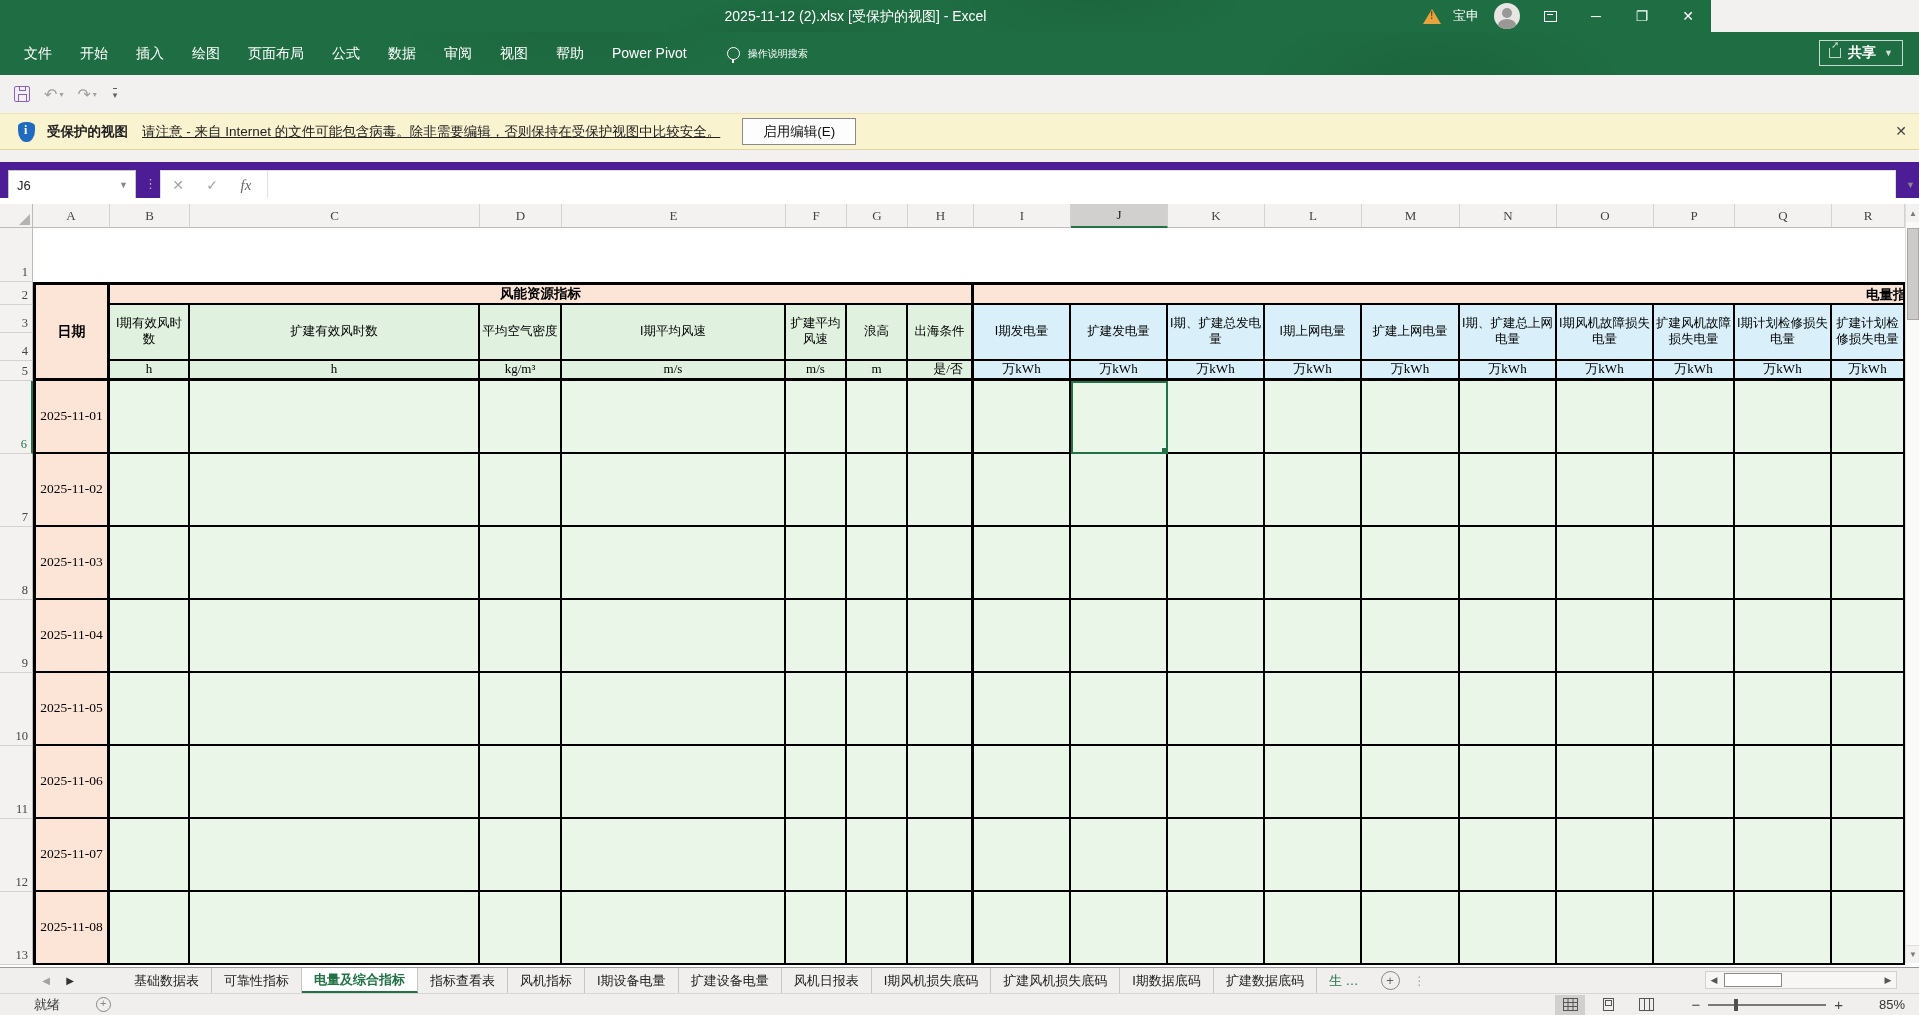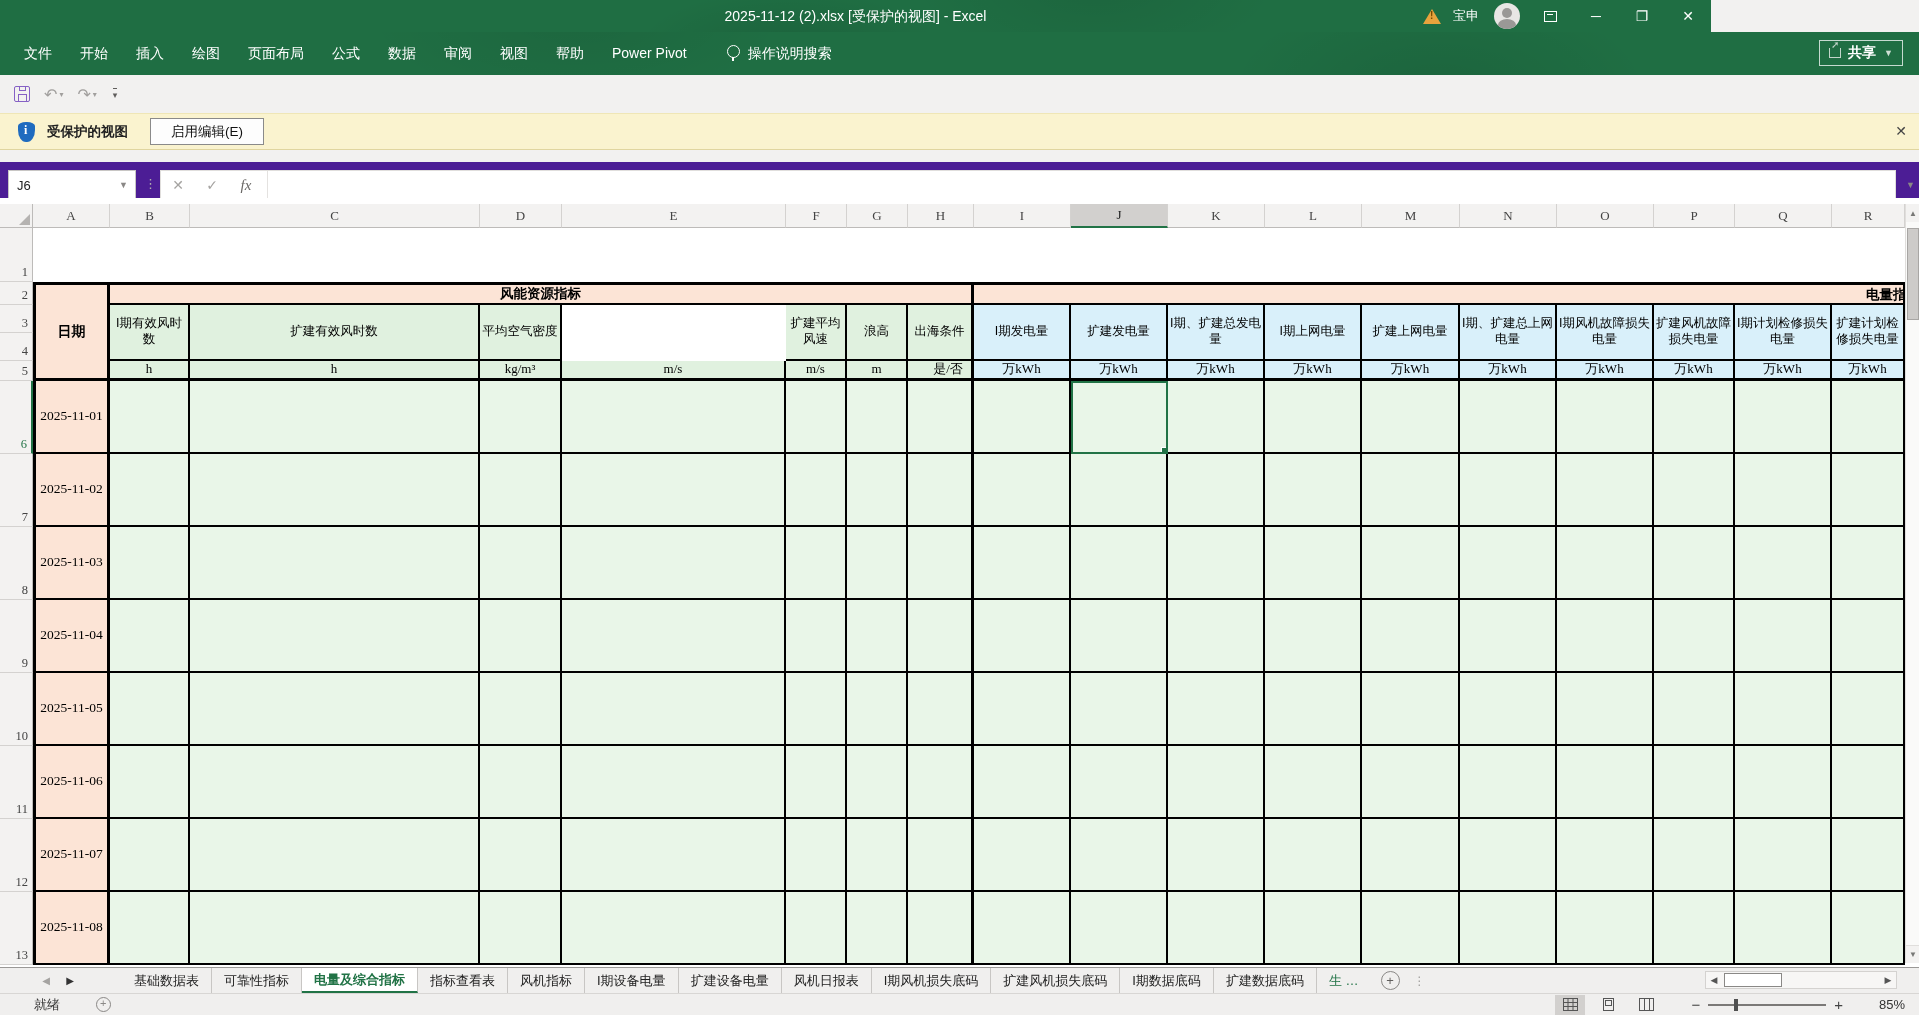--- a/index.html
+++ b/index.html
@@ -25,21 +25,21 @@
   .winbtn { width:46px; height:32px; font-size:14px; cursor:default; }
   .ribbon-disp { width:13px; height:11px; border:1.4px solid #fff; position:relative; }
   .ribbon-disp:after { content:""; position:absolute; left:2px; top:2px; width:6px; height:0; border-top:1.4px solid #fff; }
 
   
   #menubar { left:0; top:32px; width:1919px; height:43px; background:#1f6e43;
     background-image:radial-gradient(300px 120px at 30% -30%, rgba(0,0,0,.07), transparent 70%),
                      radial-gradient(300px 140px at 75% 130%, rgba(0,0,0,.09), transparent 70%);
     display:flex; align-items:center; color:#fff; }
   .menu-item { font-size:14px; padding:0 14px; height:43px; line-height:43px; white-space:nowrap; }
-  #tellme { display:flex; align-items:flex-start; margin-left:26px; font-size:14px; }
+  #tellme { display:flex; align-items:center; margin-left:26px; font-size:10px; }
   .bulb { width:13px; height:13px; border:1.6px solid #fff; border-radius:50%; position:relative; margin-right:8px; }
   .bulb:after { content:""; position:absolute; left:4px; top:11px; width:2px; height:4px; background:#fff; }
   #share-btn { position:absolute; right:16px; top:8px; height:26px; border:1px solid rgba(255,255,255,.75); display:flex; align-items:center; padding:0 9px; color:#fff; }
   #share-btn .sh-ic { width:12px; height:10px; border:1.3px solid #dfe8e2; border-top:none; position:relative; margin-right:7px; opacity:.85; }
   #share-btn .sh-ic:after { content:"➚"; position:absolute; left:1px; top:-9px; font-size:10px; color:#dfe8e2; }
   #share-btn .lbl { font-size:14px; font-weight:bold; }
   #share-btn .chev { font-size:9px; margin-left:8px; color:#cfe0d5; }
 
   
   #qat { left:0; top:75px; width:1919px; height:38px; background:#f2f1f0; display:flex; align-items:center; }
@@ -197,20 +197,21 @@
   <div class="qat-ic">
       <span class="uarrow">↷</span>
       <span class="mini-chev">▾</span>
     </div>
   <div class="qat-custom">▾</div>
 </div>
 
 <div id="protectbar" class="abs">
   <div class="shield"></div>
   <span id="pv-label">受保护的视图</span>
+  <span id="pv-msg">请注意 - 来自 Internet 的文件可能包含病毒。除非需要编辑，否则保持在受保护视图中比较安全。</span>
   <button id="pv-btn">启用编辑(E)</button>
   <span id="pv-close" class="abs">✕</span>
 </div>
 
 <div id="formulabar" class="abs">
   <div id="namebox" class="abs">
     <span class="val">J6</span>
     <span class="chev">▼</span>
   </div>
   <div id="fb-dots" class="abs">⋮</div>
@@ -268,20 +269,21 @@
       <div class="tc pink bold bt thickr" style="grid-area: 2 / 2 / 3 / 9; font-size: 13.5px;">风能资源指标</div>
       <div class="tc pink bt" style="grid-area: 2 / 9 / 3 / 19;">
         <span class="g2lbl">电量指标</span>
       </div>
       <div class="tc green" style="grid-area: 3 / 2 / 5 / 3;">I期有效风时数</div>
       <div class="tc green unitc thickb" style="grid-area: 5 / 2 / 6 / 3;">h</div>
       <div class="tc green" style="grid-area: 3 / 3 / 5 / 4;">扩建有效风时数</div>
       <div class="tc green unitc thickb" style="grid-area: 5 / 3 / 6 / 4;">h</div>
       <div class="tc green" style="grid-area: 3 / 4 / 5 / 5;">平均空气密度</div>
       <div class="tc green unitc thickb" style="grid-area: 5 / 4 / 6 / 5;">kg/m³</div>
+      <div class="tc green" style="grid-area: 3 / 5 / 5 / 6;">I期平均风速</div>
       <div class="tc green unitc thickb" style="grid-area: 5 / 5 / 6 / 6;">m/s</div>
       <div class="tc green" style="grid-area: 3 / 6 / 5 / 7;">扩建平均风速</div>
       <div class="tc green unitc thickb" style="grid-area: 5 / 6 / 6 / 7;">m/s</div>
       <div class="tc green" style="grid-area: 3 / 7 / 5 / 8;">浪高</div>
       <div class="tc green unitc thickb" style="grid-area: 5 / 7 / 6 / 8;">m</div>
       <div class="tc green thickr" style="grid-area: 3 / 8 / 5 / 9;">出海条件</div>
       <div class="tc green unitc thickb thickr" style="grid-area: 5 / 8 / 6 / 9; padding-left: 19px;">是/否</div>
       <div class="tc blue" style="grid-area: 3 / 9 / 5 / 10;">I期发电量</div>
       <div class="tc blue unitc thickb" style="grid-area: 5 / 9 / 6 / 10;">万kWh</div>
       <div class="tc blue" style="grid-area: 3 / 10 / 5 / 11;">扩建发电量</div>

